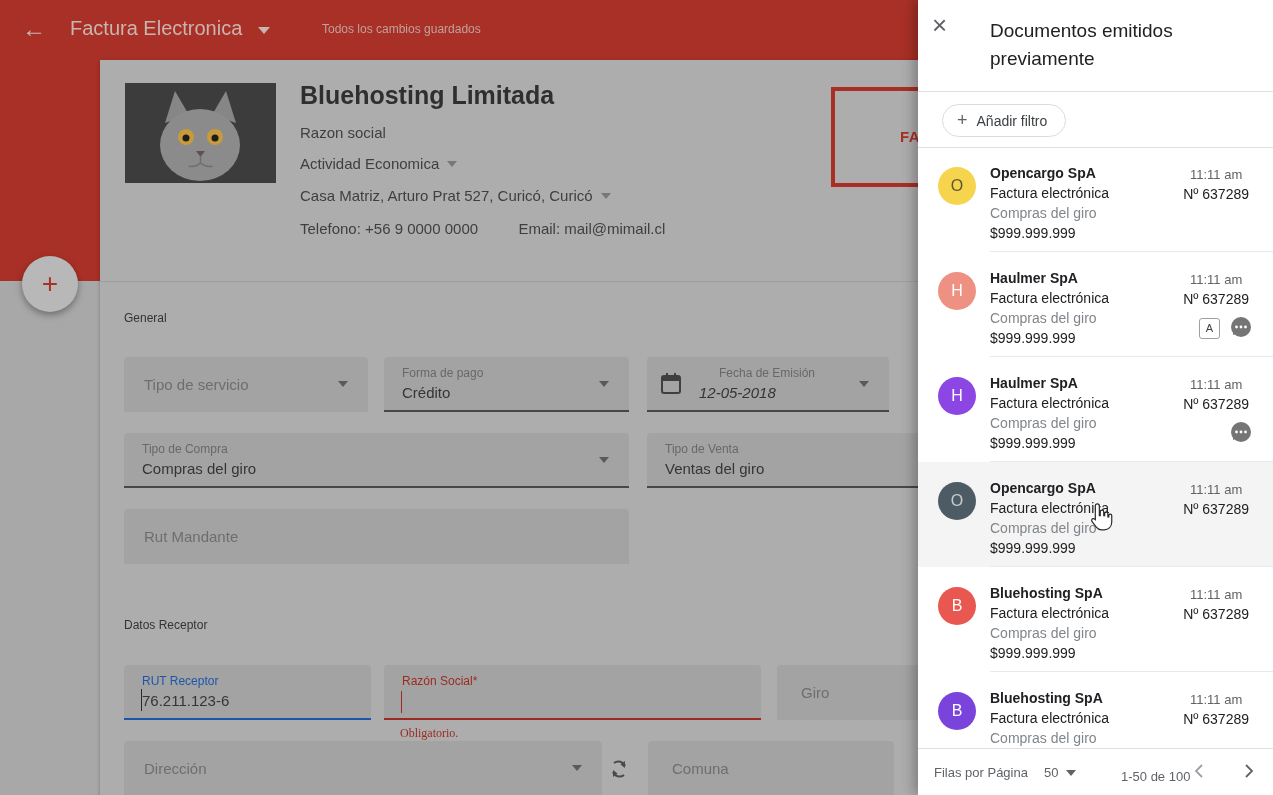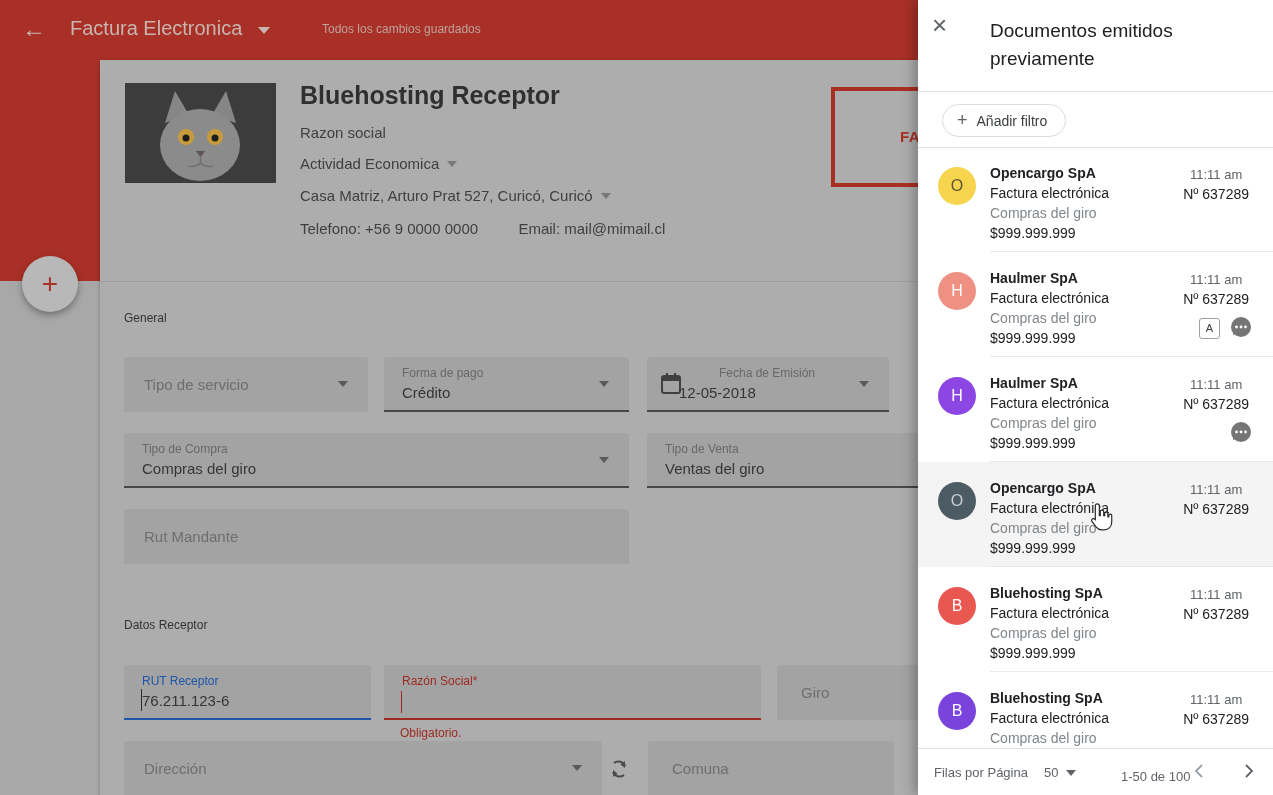--- a/index.html
+++ b/index.html
@@ -46,21 +46,21 @@
   .field.u-blue { border-bottom:2px solid #1d56a9; }
   .field.u-red  { border-bottom:2px solid #9c2a21; }
   .field .flabel.blue { color:#1d56a9; }
   .field .flabel.red { color:#9c2a21; }
   .cursor-bar { position:absolute; left:17px; top:24px; width:1px; height:22px; background:#2a2a2a; }
   .cursor-bar.red { background:#9c2a21; top:18px; }
   .error-text { position:absolute; font-size:12px; color:#9c2a21; }
 
   .cal-icon { position:absolute; left:13px; top:15px; }
   .field .flabel.after-icon { left:44px;margin-left:28px; }
-  .field .fvalue.after-icon { left:32px; }
+  .field .fvalue.after-icon { left:52px;font-style:italic; }
   .refresh-icon { position:absolute; cursor:pointer; }
 
   
   .panel { position:absolute; left:918px; top:0; width:355px; height:795px; background:#ffffff;
     box-shadow:-4px 0 12px rgba(0,0,0,.28); z-index:10; }
   .panel-close { position:absolute; left:932px; top:12px; font-size:26px; color:#5f6368; cursor:pointer; z-index:11; line-height:1; }
   .panel-title { position:absolute; left:990px; top:17px; width:240px; font-size:19px; line-height:28px; color:#202124; z-index:11; }
   .panel-div1 { position:absolute; left:918px; top:91px; width:355px; height:1px; background:#e0e0e0; z-index:11; }
   .filter-pill { position:absolute; left:942px; top:104px; height:33px; padding:0 18px 0 14px; border:1px solid #dadce0;
     border-radius:17px; display:flex; align-items:center; gap:9px; color:#3c4043; font-size:14px; cursor:pointer; z-index:11; background:#fff; }
@@ -120,21 +120,21 @@
         <polygon points="111,40 101,8 87,32" fill="#868686"></polygon>
         <ellipse cx="75" cy="62" rx="40" ry="36" fill="#8b8b8b"></ellipse>
         <circle cx="61" cy="54" r="8" fill="#c79a3c"></circle>
           <circle cx="61" cy="55" r="3.5" fill="#1d1d1d"></circle>
         <circle cx="90" cy="54" r="8" fill="#c79a3c"></circle>
           <circle cx="90" cy="55" r="3.5" fill="#1d1d1d"></circle>
         <polygon points="71,68 80,68 75.5,74" fill="#5e5252"></polygon>
         <path d="M75.5 74 v6 M75.5 80 q-6 5 -12 3 M75.5 80 q6 5 12 3" stroke="#6f6f6f" fill="none" stroke-width="1.5"></path>
       </svg>
     </div>
-    <div class="company-name">Bluehosting Receptor</div>
+    <div class="company-name">Bluehosting Limitada</div>
     <div class="company-line" style="top:64px">
       <span>Razon social</span>
     </div>
     <div class="company-line" style="top:95px">
       <span>Actividad Economica</span><span class="dd-caret"></span>
     </div>
     <div class="company-line" style="top:127px">
       <span>Casa Matriz, Arturo Prat 527, Curicó, Curicó</span><span class="dd-caret"></span>
     </div>
     <div class="company-line" style="top:160px">
@@ -196,21 +196,21 @@
     <div class="field u-blue" style="left:24px; top:605px; width:247px;">
       <span class="flabel blue">RUT Receptor</span>
       <span class="cursor-bar"></span>
       <span class="fvalue">76.211.123-6</span>
     </div>
 
     <div class="field u-red" style="left:284px; top:605px; width:377px;">
       <span class="flabel red">Razón Social*</span>
       <span class="cursor-bar red" style="top:26px"></span>
     </div>
-    <div class="error-text" style="left:300px; top:666px;">Obligatorio.</div>
+    <div class="error-text" style="left:300px; top:666px;font-family:Liberation Serif, serif;">Obligatorio.</div>
 
     <div class="field" style="left:677px; top:605px; width:200px; border-radius:4px 0 0 0;">
       <span class="ph" style="left:24px">Giro</span>
     </div>
 
     <div class="field" style="left:24px; top:681px; width:478px;">
       <span class="ph">Dirección</span>
       <span class="caret"></span>
     </div>
 

